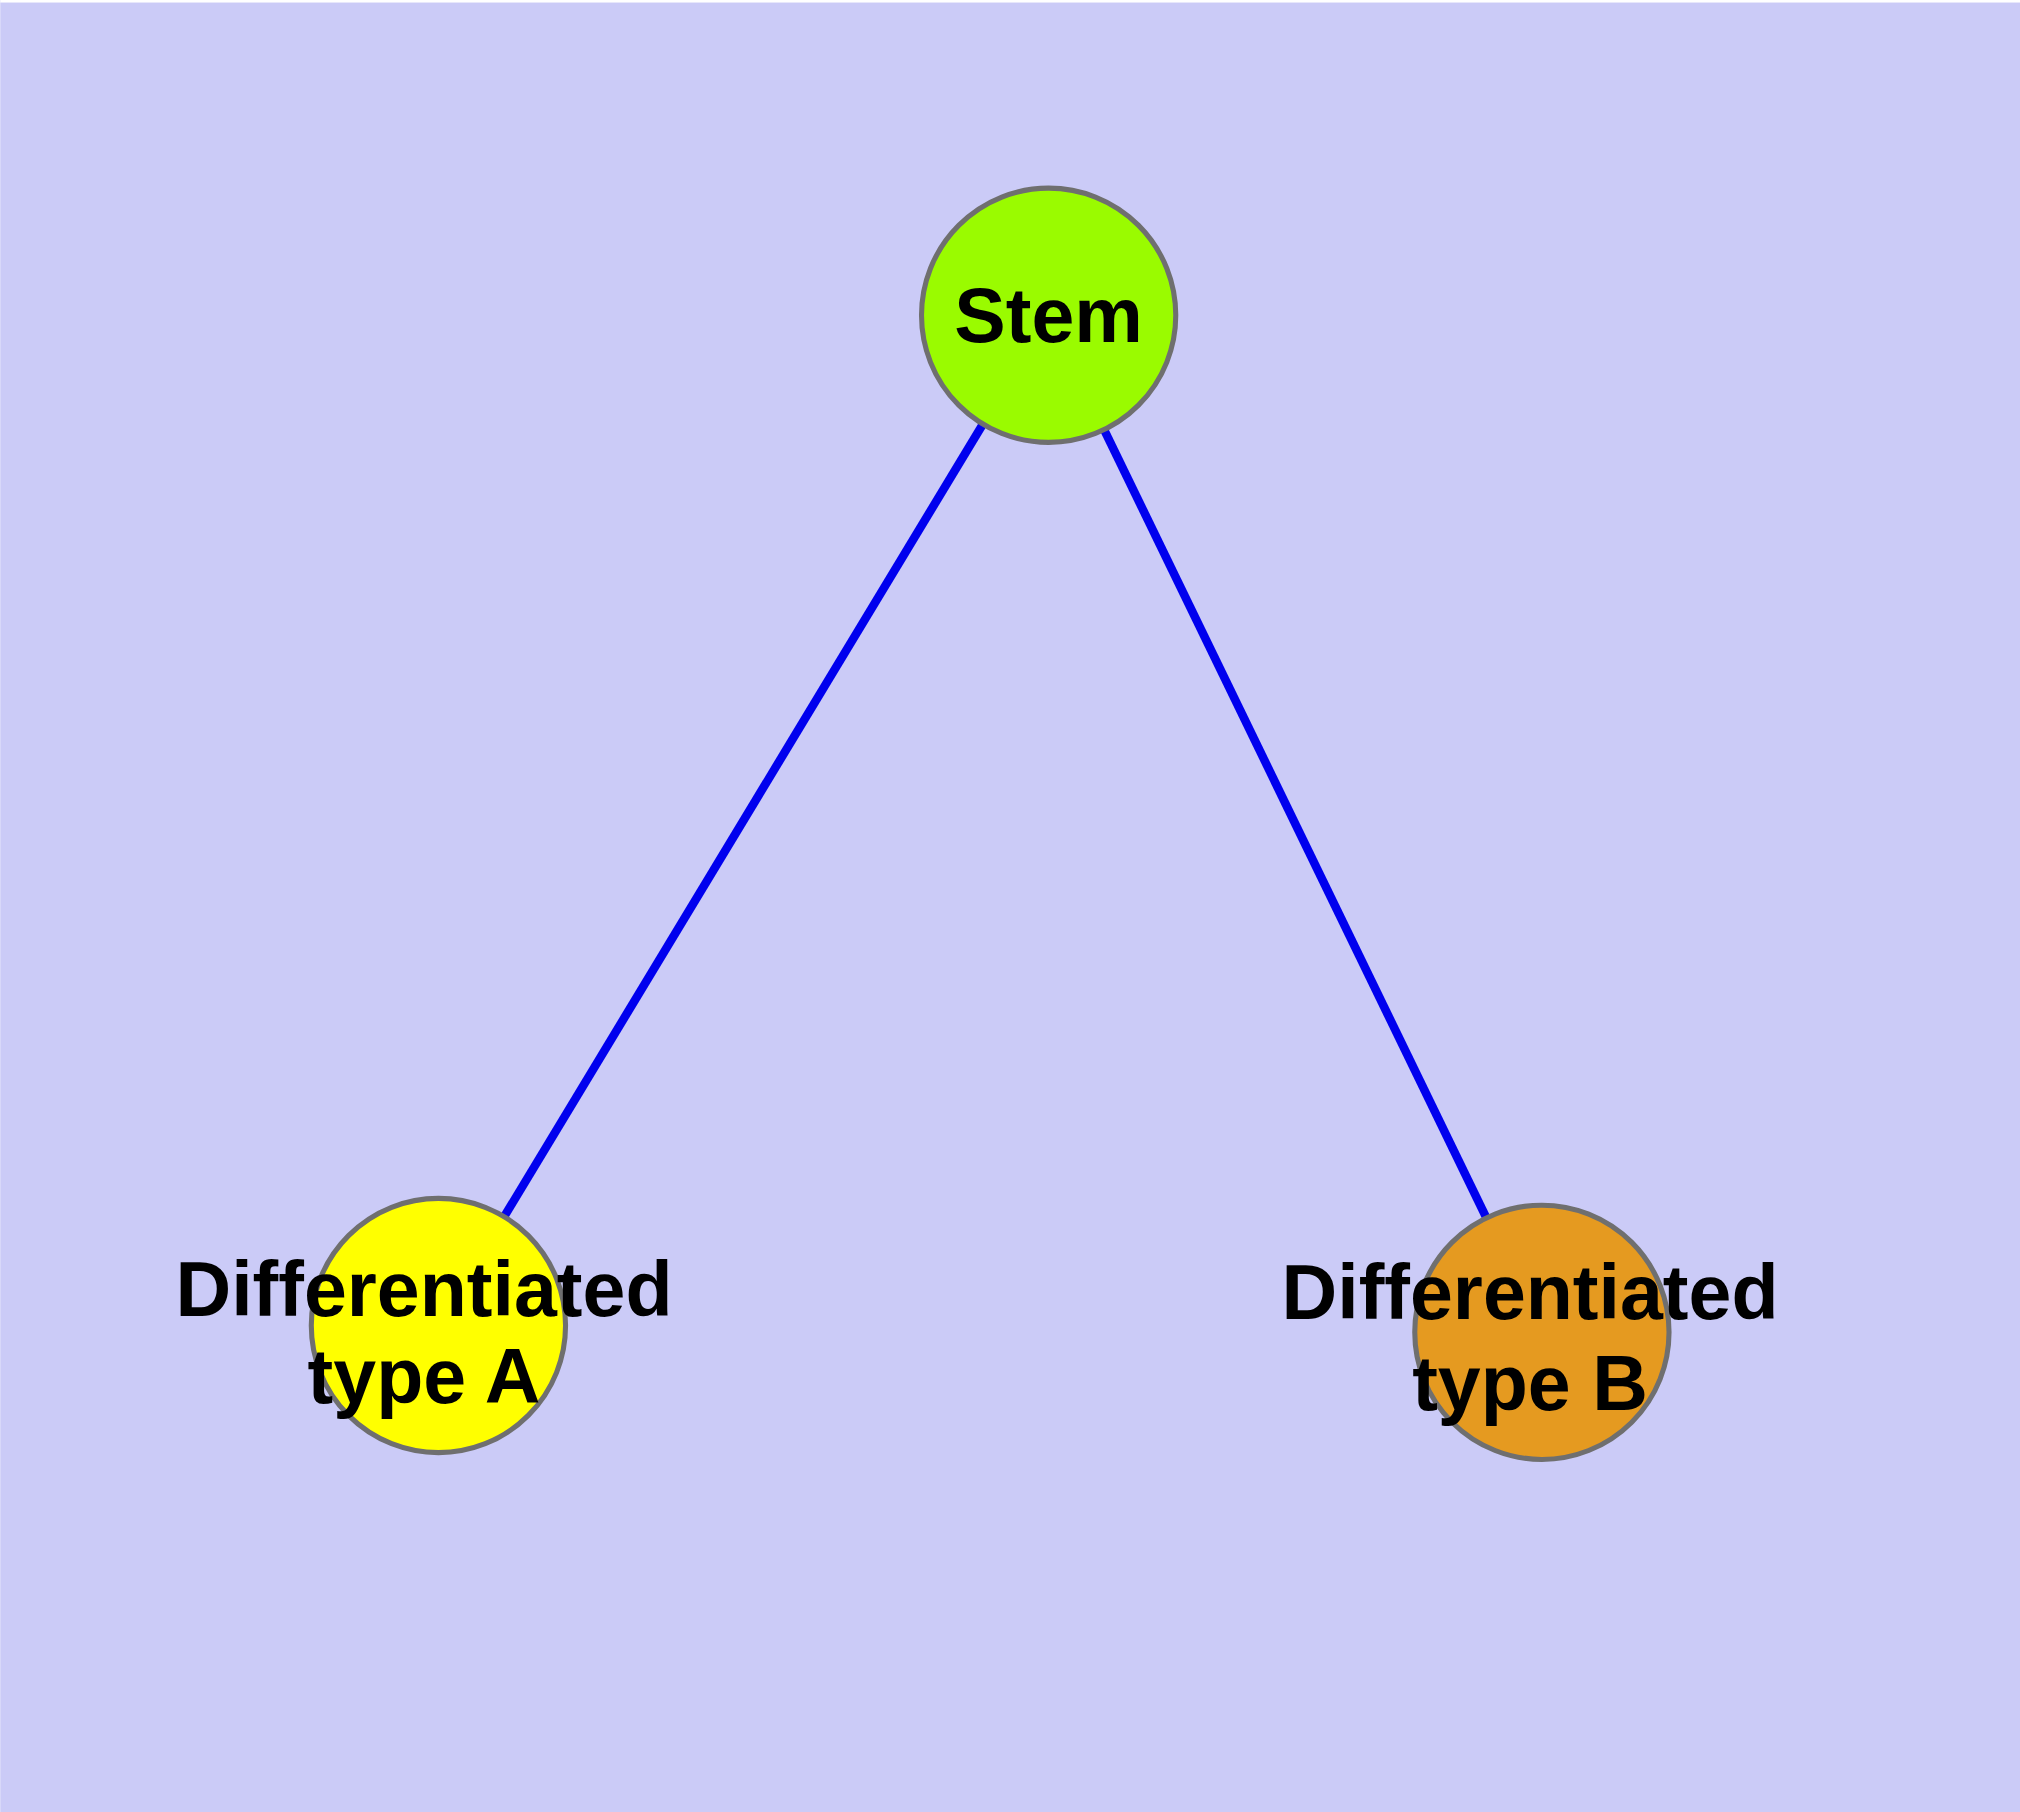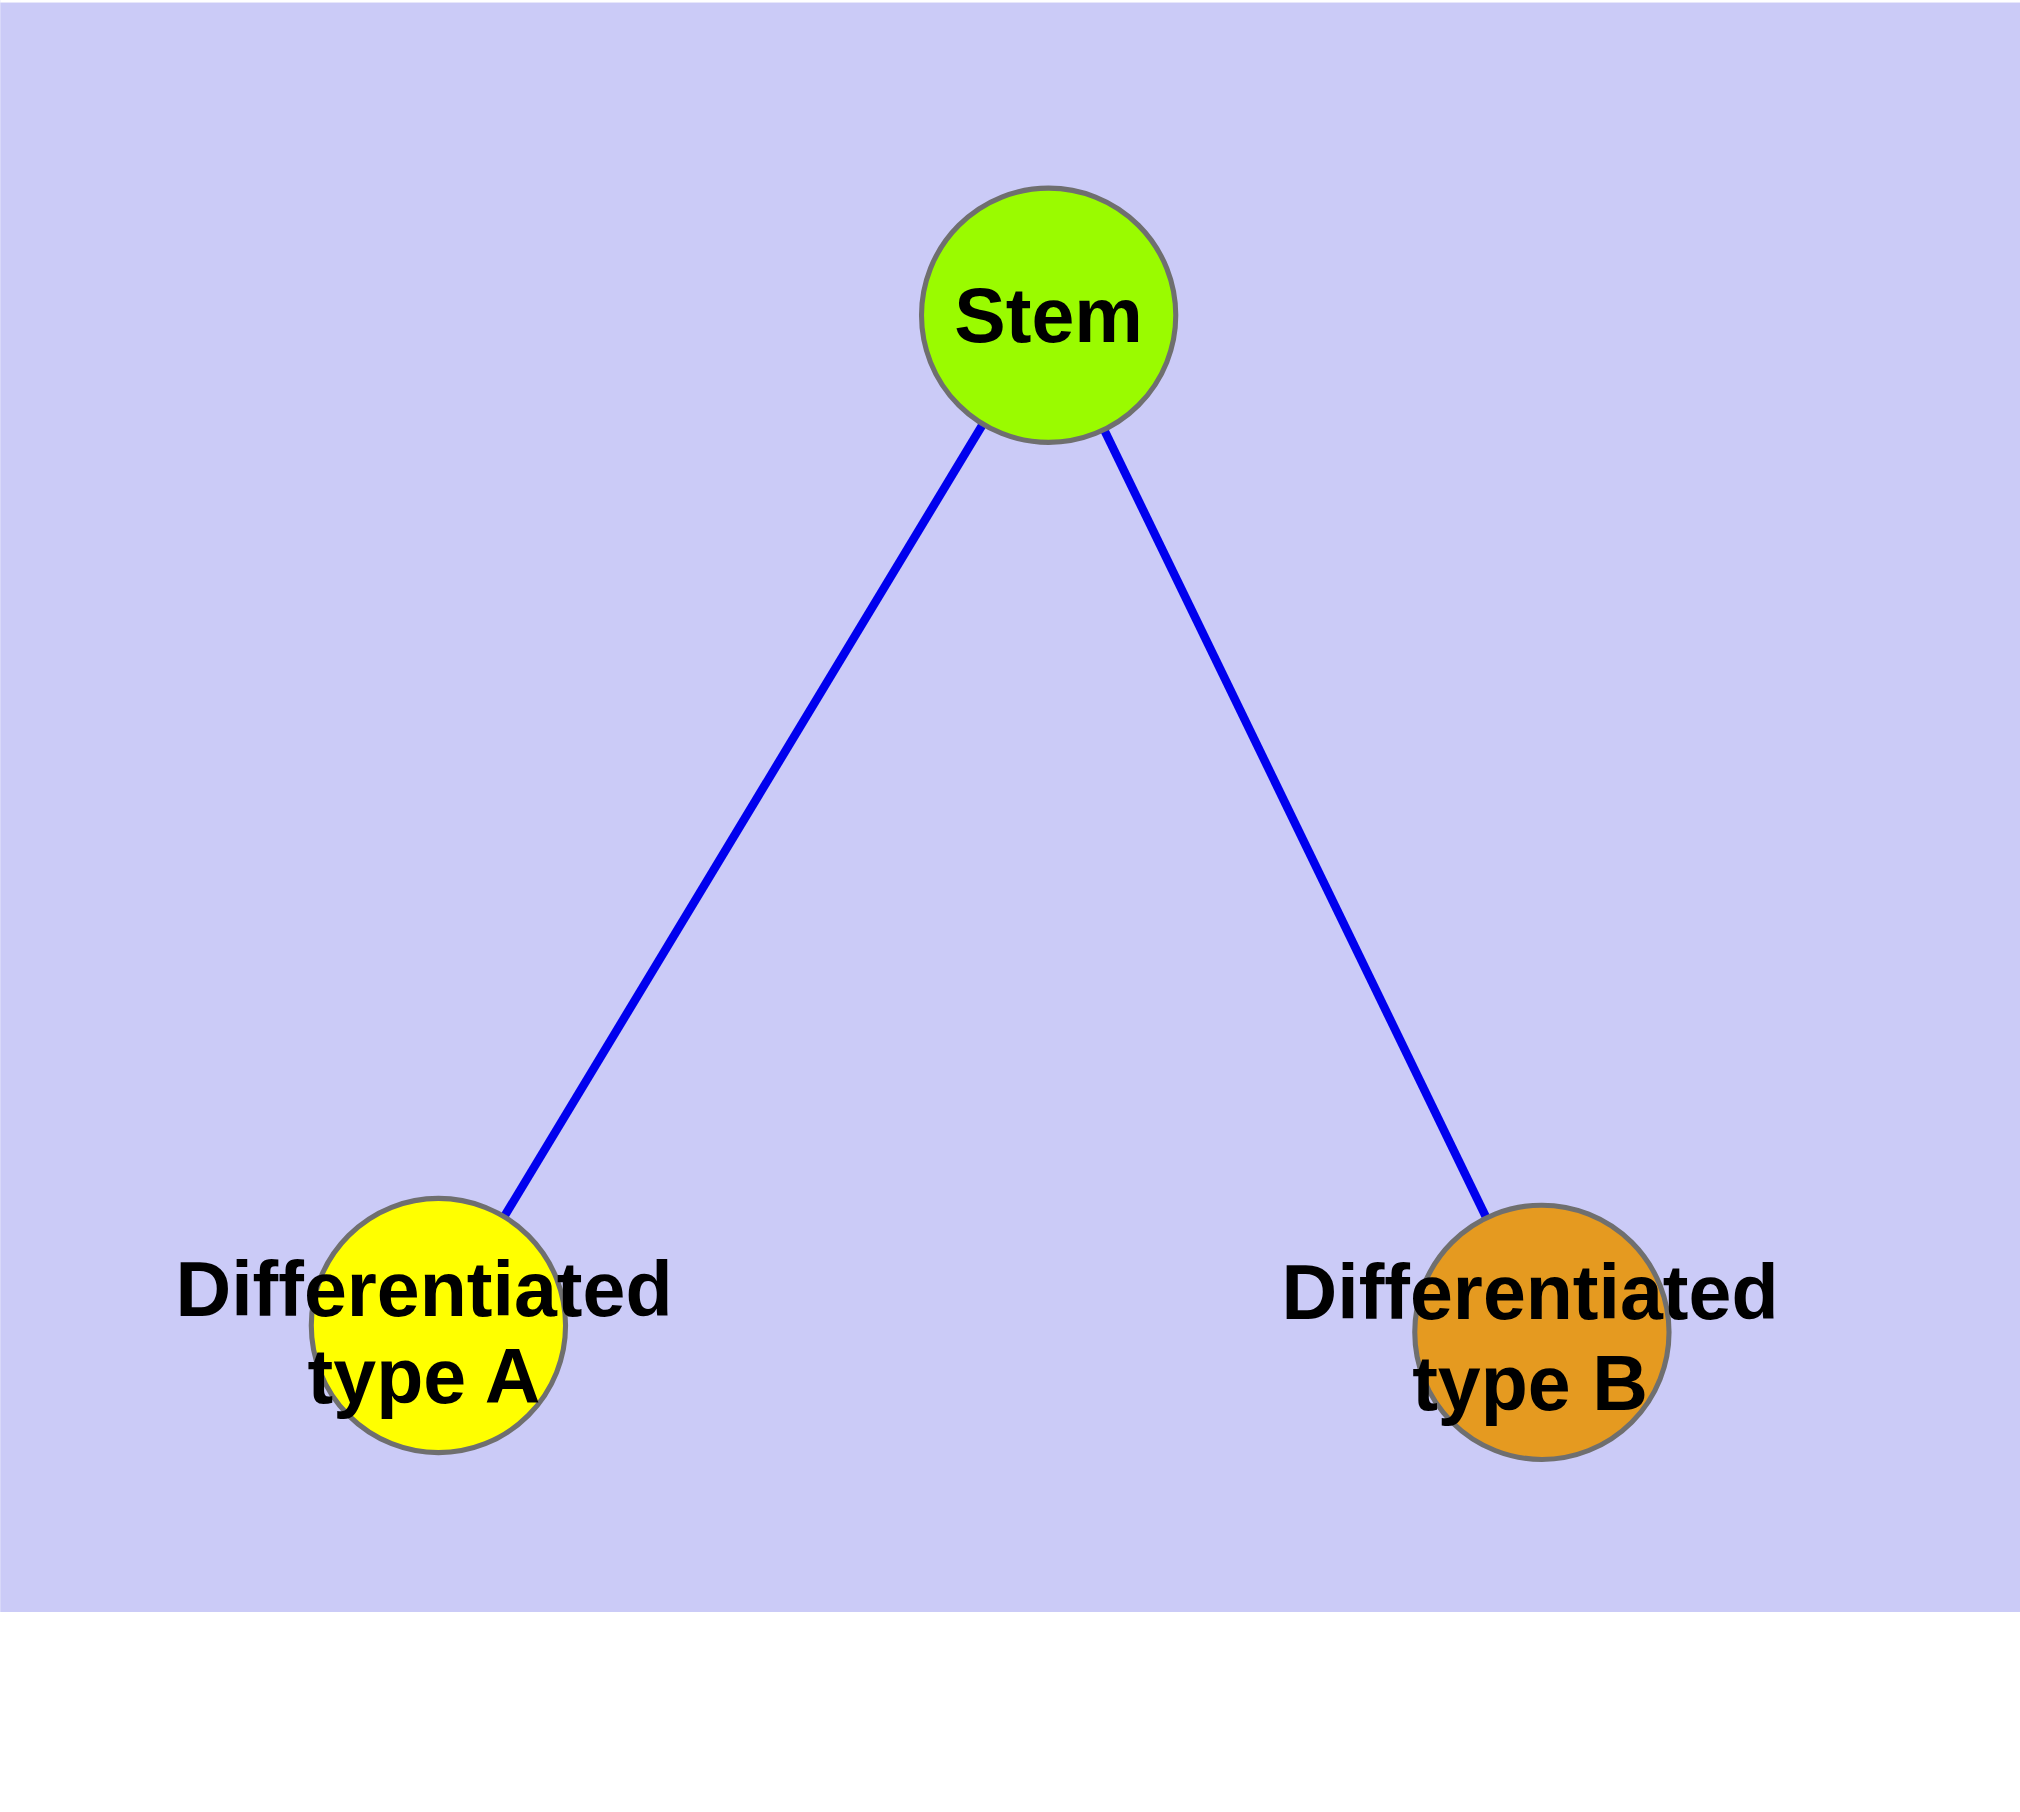--- a/index.html
+++ b/index.html
@@ -3,21 +3,21 @@
 <meta charset="utf-8">
 <style>
   html, body {
     margin: 0;
     padding: 0;
     background: #ffffff;
   }
   .stage {
     position: relative;
     width: 2021px;
-    height: 1612px;
+    height: 1812px;
     overflow: hidden;
   }
   svg.diagram {
     display: block;
     width: 2021px;
     height: 1812px;
   }
   .node-label {
     font-family: "Liberation Sans", "DejaVu Sans", sans-serif;
     font-weight: bold;

